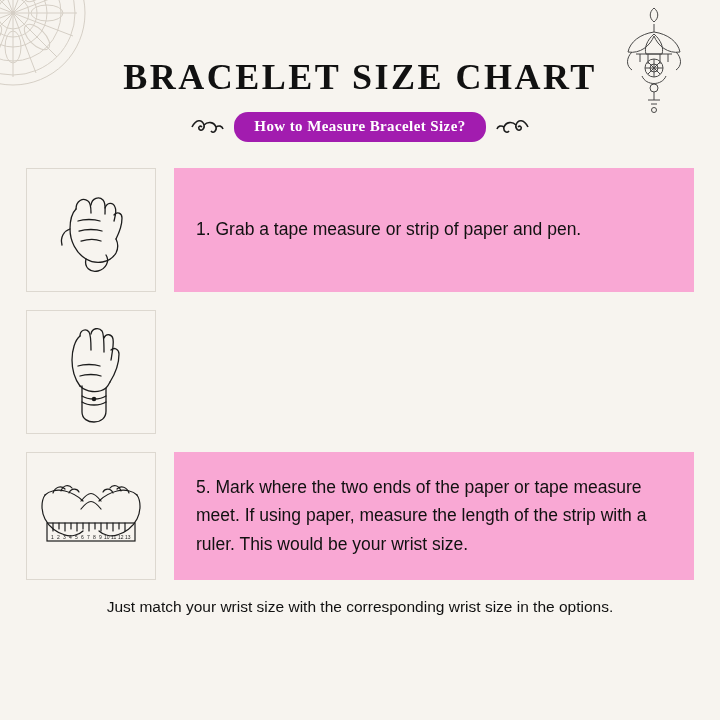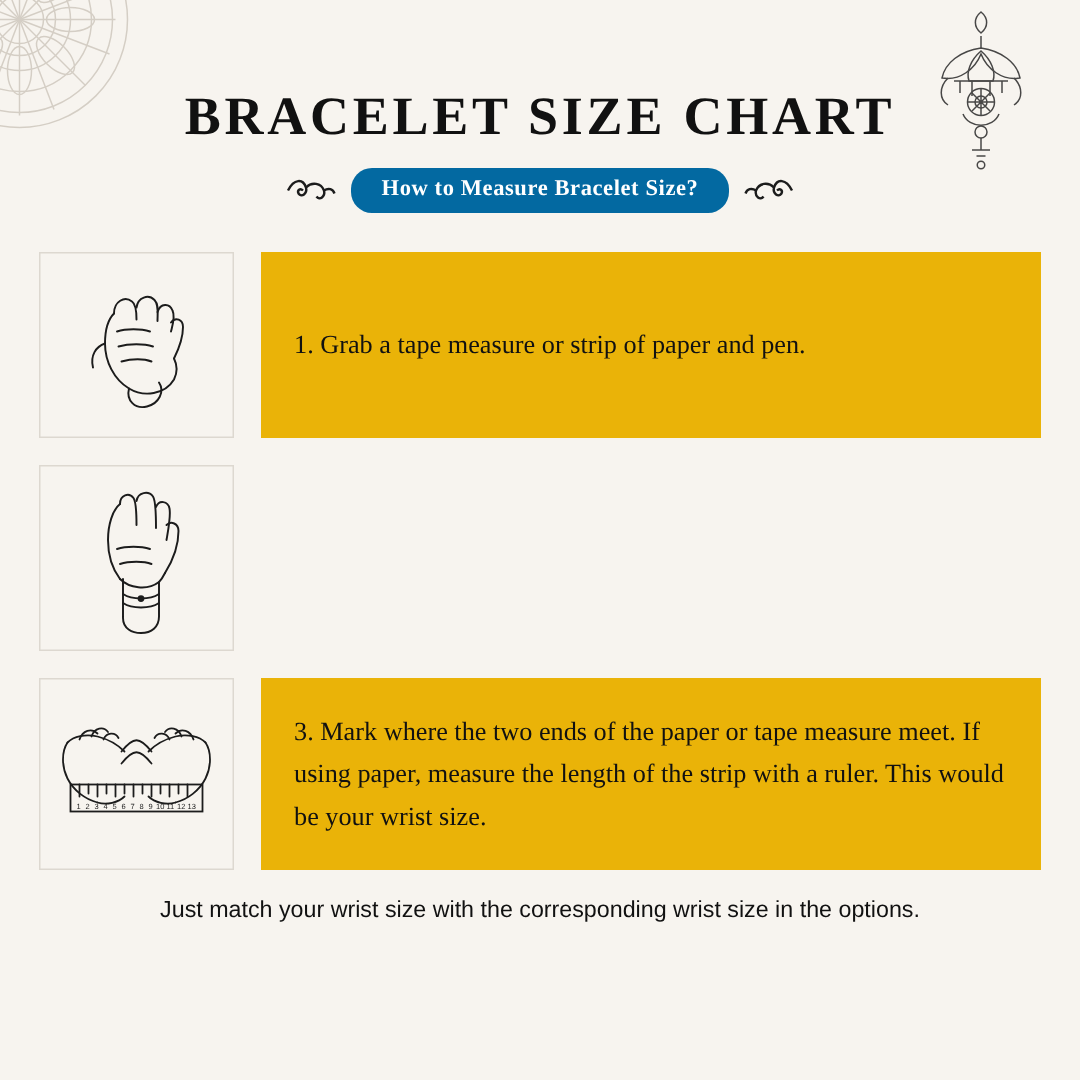--- a/index.html
+++ b/index.html
@@ -58,21 +58,21 @@
     align-items: center;
     justify-content: center;
     gap: 10px;
   }
   .flourish {
     width: 34px;
     height: 22px;
     flex: none;
   }
   .subtitle-pill {
-    background: #0369a1;
+    background: #a21caf;
     color: #fff;
     border-radius: 14px;
     padding: 6px 20px 7px;
     font-family: "Liberation Serif", serif;
     font-size: 15px;
     font-weight: bold;
     letter-spacing: .4px;
     white-space: nowrap;
   }
 
@@ -95,26 +95,25 @@
     box-sizing: border-box;
     display: flex;
     align-items: center;
     justify-content: center;
   }
   .step-figure svg { display: block; }
 
   .step-text-wrap {
     flex: 1;
     margin-left: 18px;
-    background: #eab308;
+    background: #f9a8d4;
     display: flex;
     align-items: center;
     padding: 6px 18px 6px 22px;
     box-sizing: border-box;
-    font-family: Liberation Serif, serif;
   }
   .step-text {
     font-size: 17.5px;
     line-height: 1.62;
     color: #111;
   }
 
   .step-3 .step-figure { height: 128px; }
   .step-3 .step-text-wrap { padding-top: 4px; padding-bottom: 4px; }
 
@@ -293,19 +292,19 @@
             <text x="62" y="78">8</text>
             <text x="68" y="78">9</text>
           <text x="73" y="78">10</text>
             <text x="80" y="78">11</text>
             <text x="87" y="78">12</text>
           <text x="94" y="78">13</text>
         </g>
       </svg>
     </div>
     <div class="step-text-wrap">
-      <div class="step-text">3. Mark where the two ends of the paper or tape measure meet. If using paper, measure the length of the strip with a ruler. This would be your wrist size.</div>
+      <div class="step-text">5. Mark where the two ends of the paper or tape measure meet. If using paper, measure the length of the strip with a ruler. This would be your wrist size.</div>
     </div>
   </div>
 
 </div>
 
 <div class="footer">Just match your wrist size with the corresponding wrist size in the options.</div>
 
 </body></html>

